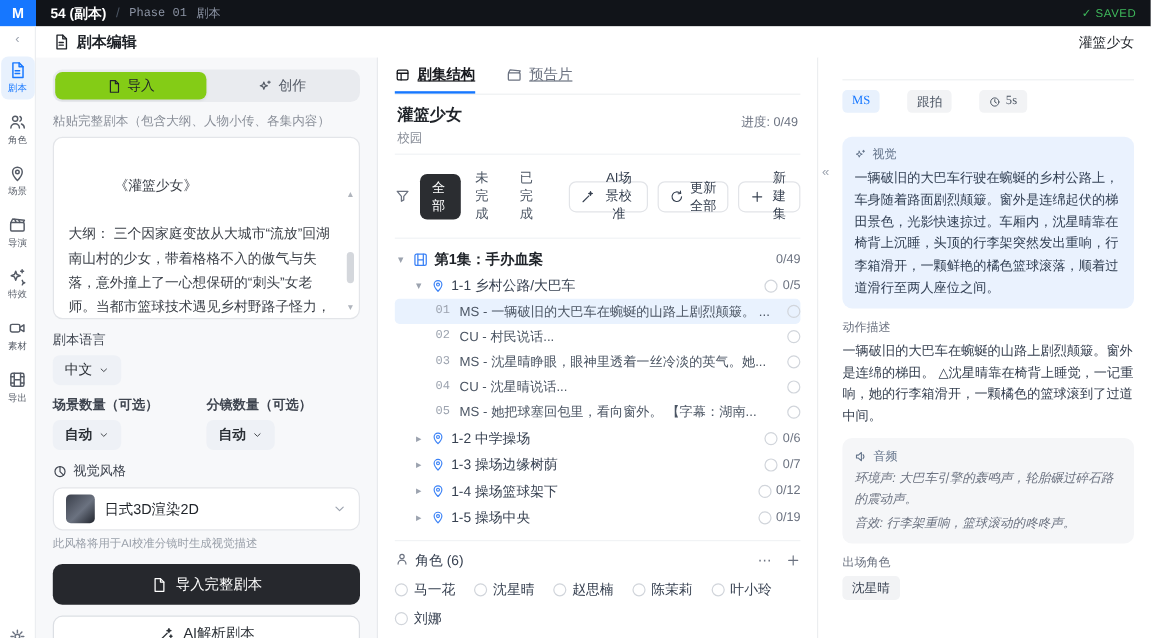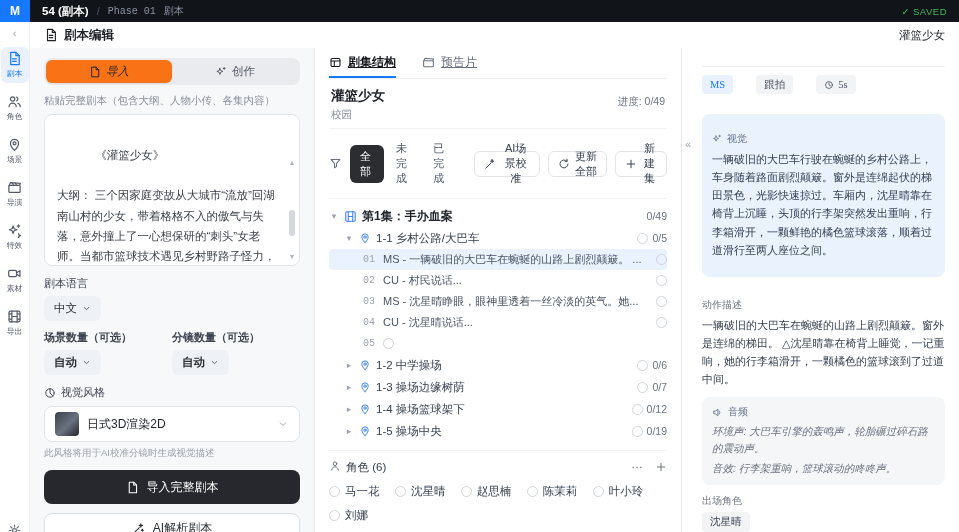--- a/index.html
+++ b/index.html
@@ -32,21 +32,21 @@
   .page-header { height:26px; flex:0 0 26px; display:flex; align-items:center; padding:0 14px; background:#fff; }
   .page-header .t { font-size:12.5px; font-weight:bold; margin-left:6px; }
   .page-header .right { margin-left:auto; font-size:11.5px; color:#1f2329; }
 
   .panels { flex:1; display:flex; min-height:0; }
 
   
   .left-panel { width:285px; flex:0 0 285px; background:#f7f8fa; border-right:1px solid #e8eaed; padding:10px 14px 8px; overflow:hidden; }
   .seg { display:flex; background:#e9ebef; border-radius:8px; padding:2px; height:27px; margin-bottom:9px; }
   .seg .seg-btn { flex:1; display:flex; align-items:center; justify-content:center; gap:5px; font-size:11.5px; color:#555b66; border-radius:6px; cursor:pointer; }
-  .seg .seg-btn.active { background:#f97316; color:#1f2329; box-shadow:0 1px 2px rgba(0,0,0,.06);font-style:italic; }
+  .seg .seg-btn.active { background:#84cc16; color:#1f2329; box-shadow:0 1px 2px rgba(0,0,0,.06); }
   .hint-label { font-size:10.5px; color:#8a8f99; margin-bottom:6px; }
   .script-box { position:relative; background:#fff; border:1px solid #e3e5e9; border-radius:8px; height:152px; padding:10px 16px 8px 12px; font-size:11.5px; line-height:1.75; color:#3a3f47; white-space:pre-wrap; overflow:hidden; margin-bottom:10px; }
   .script-scroll { position:absolute; right:3px; top:4px; bottom:4px; width:8px; }
   .script-scroll .arrow { color:#b0b5bd; font-size:7px; text-align:center; line-height:8px; }
   .script-scroll .thumb { width:6px; height:26px; background:#d4d7dc; border-radius:3px; margin:2px auto; }
   .field-label { font-size:11px; color:#3f4550; margin-bottom:5px; }
   .select-pill { display:inline-flex; align-items:center; gap:5px; background:#eef1f6; border-radius:6px; height:25px; padding:0 10px; font-size:11.5px; color:#2b3036; cursor:pointer; }
   .sel-block { margin-bottom:9px; }
   .two-col { display:flex; margin-bottom:10px; }
   .two-col .col { width:50%;font-weight:bold; }
@@ -96,21 +96,21 @@
   .rp-collapse { position:absolute; left:3px; top:90px; color:#9ca3af; font-size:11px; cursor:pointer; }
   .rp-head { display:flex; align-items:flex-start; gap:8px; }
   .rp-icon { width:26px; height:26px; border-radius:6px; background:#e8f1fd; color:#1677ff; display:flex; align-items:center; justify-content:center; }
   .rp-title { font-size:14px; font-weight:bold; }
   .rp-status { display:inline-block; margin-top:4px; background:#f2f3f5; color:#6b7280; font-size:9.5px; border-radius:4px; padding:2px 6px; }
   .rp-edit { margin-left:auto; color:#4b5563; cursor:pointer; }
   .rp-div { border-top:1px solid #eef0f2; margin:9px 0 8px; }
   .badge-row { display:flex; gap:23px; margin-bottom:20px;font-family:Liberation Serif, serif; }
   .badge { font-size:10.5px; border-radius:4px; padding:2.5px 8px; background:#f2f3f5; color:#4b5563; display:flex; align-items:center; gap:4px; }
   .badge.blue { background:#e8f1fd; color:#1677ff; }
-  .visual-box { background:#eaf2fe; border-radius:8px; padding:18px 10px; margin-bottom:21px; }
+  .visual-box { background:#eaf2fe; border-radius:8px; padding:8px 10px; margin-bottom:9px; }
   .box-label { display:flex; align-items:center; gap:5px; font-size:10px; color:#64748b; margin-bottom:4px; }
   .visual-text { font-size:11px; line-height:1.65; color:#334155; }
   .sec-label { font-size:10px; color:#6b7280; margin-bottom:4px; }
   .action-text { font-size:11px; line-height:1.65; color:#374151; margin-bottom:9px; }
   .audio-box { background:#f5f6f8; border-radius:8px; padding:8px 10px; margin-bottom:9px; }
   .audio-line { font-size:10.5px; font-style:italic; color:#6b7280; line-height:1.6; margin-top:3px; }
   .cast-pill { display:inline-block; background:#f2f3f5; color:#374151; font-size:10.5px; border-radius:4px; padding:3px 8px; }
   .rp-sec { margin-bottom:9px; }
 
   .ic { display:inline-block; vertical-align:middle; flex:0 0 auto; }
@@ -410,20 +410,21 @@
               <span class="shot-text">MS - 沈星晴睁眼，眼神里透着一丝冷淡的英气。她...</span>
               <span class="circle"></span>
             </div>
             <div class="shot-row">
               <span class="shot-no">04</span>
               <span class="shot-text">CU - 沈星晴说话...</span>
               <span class="circle"></span>
             </div>
             <div class="shot-row">
               <span class="shot-no">05</span>
+              <span class="shot-text">MS - 她把球塞回包里，看向窗外。 【字幕：湖南...</span>
               <span class="circle"></span>
             </div>
 
             <div class="tree-row scene-row">
               <span class="caret">▸</span>
               <svg class="ic" width="12" height="12" viewBox="0 0 16 16" style="color:#3b82f6">
                   <path d="M8 14.3S3.7 10 3.7 6.8a4.3 4.3 0 018.6 0C12.3 10 8 14.3 8 14.3z"></path>
                   <circle cx="8" cy="6.8" r="1.6"></circle>
                 </svg>
               <span class="scene-name">1-2 中学操场</span>

